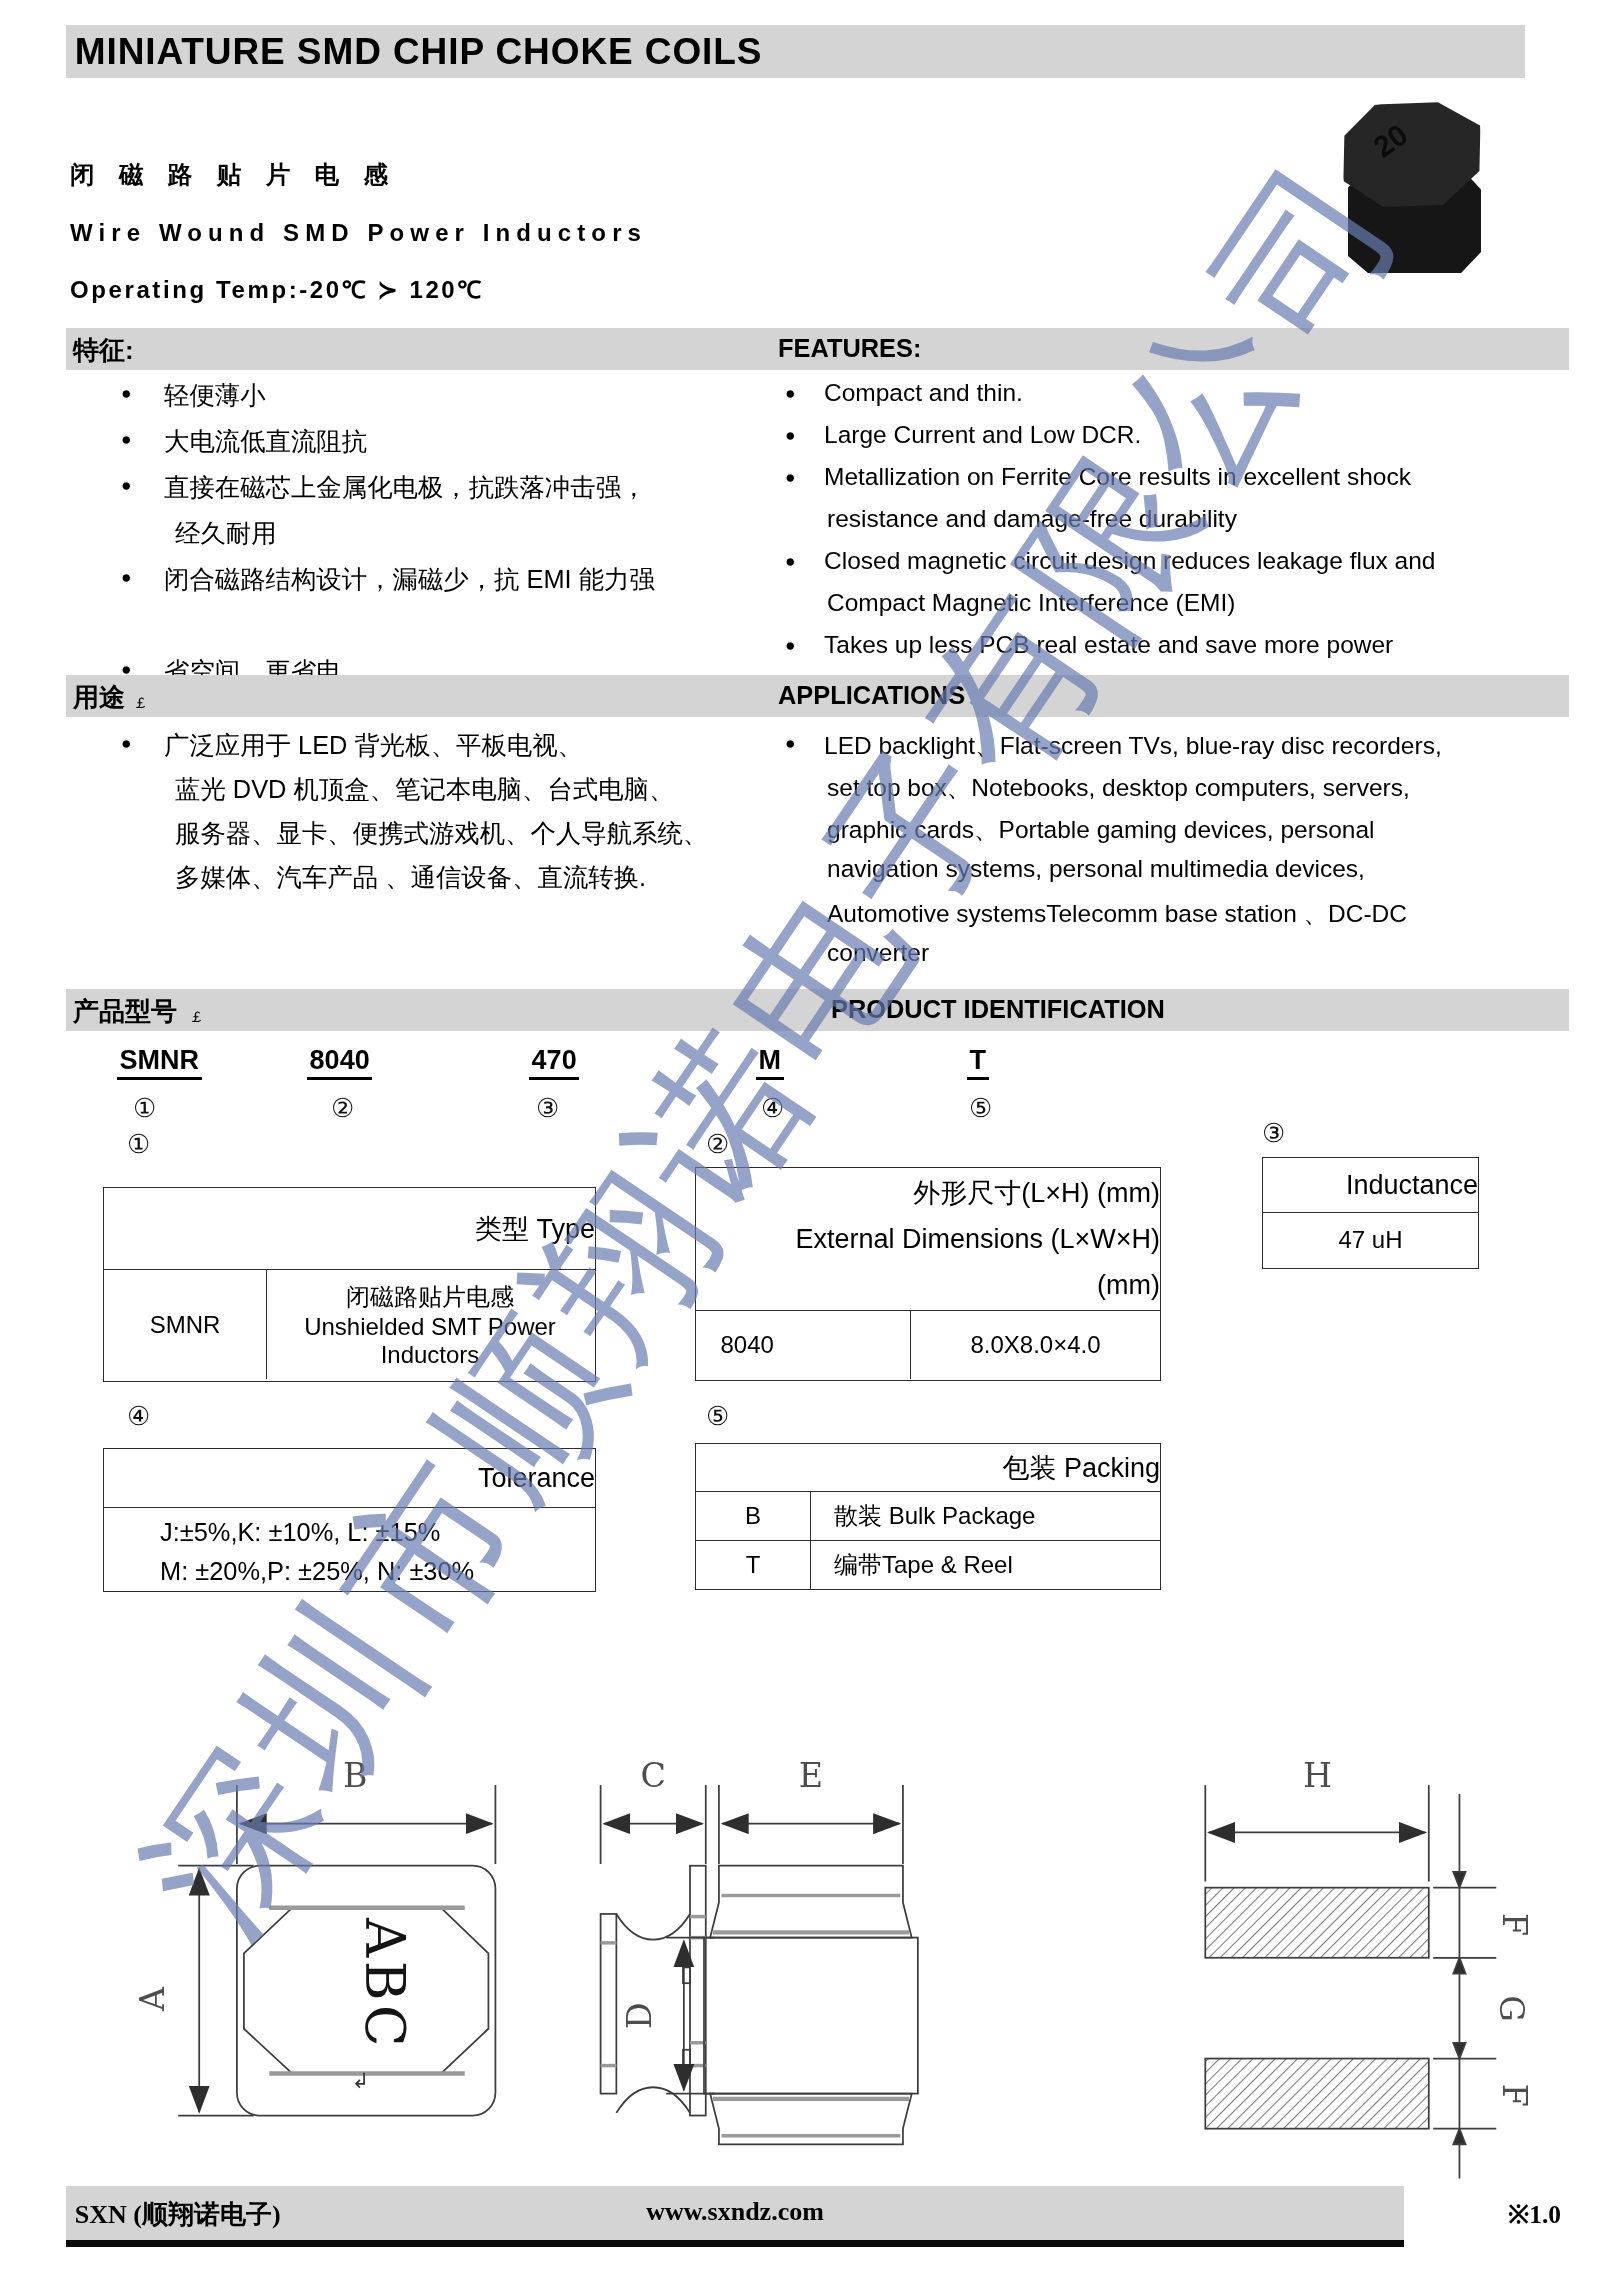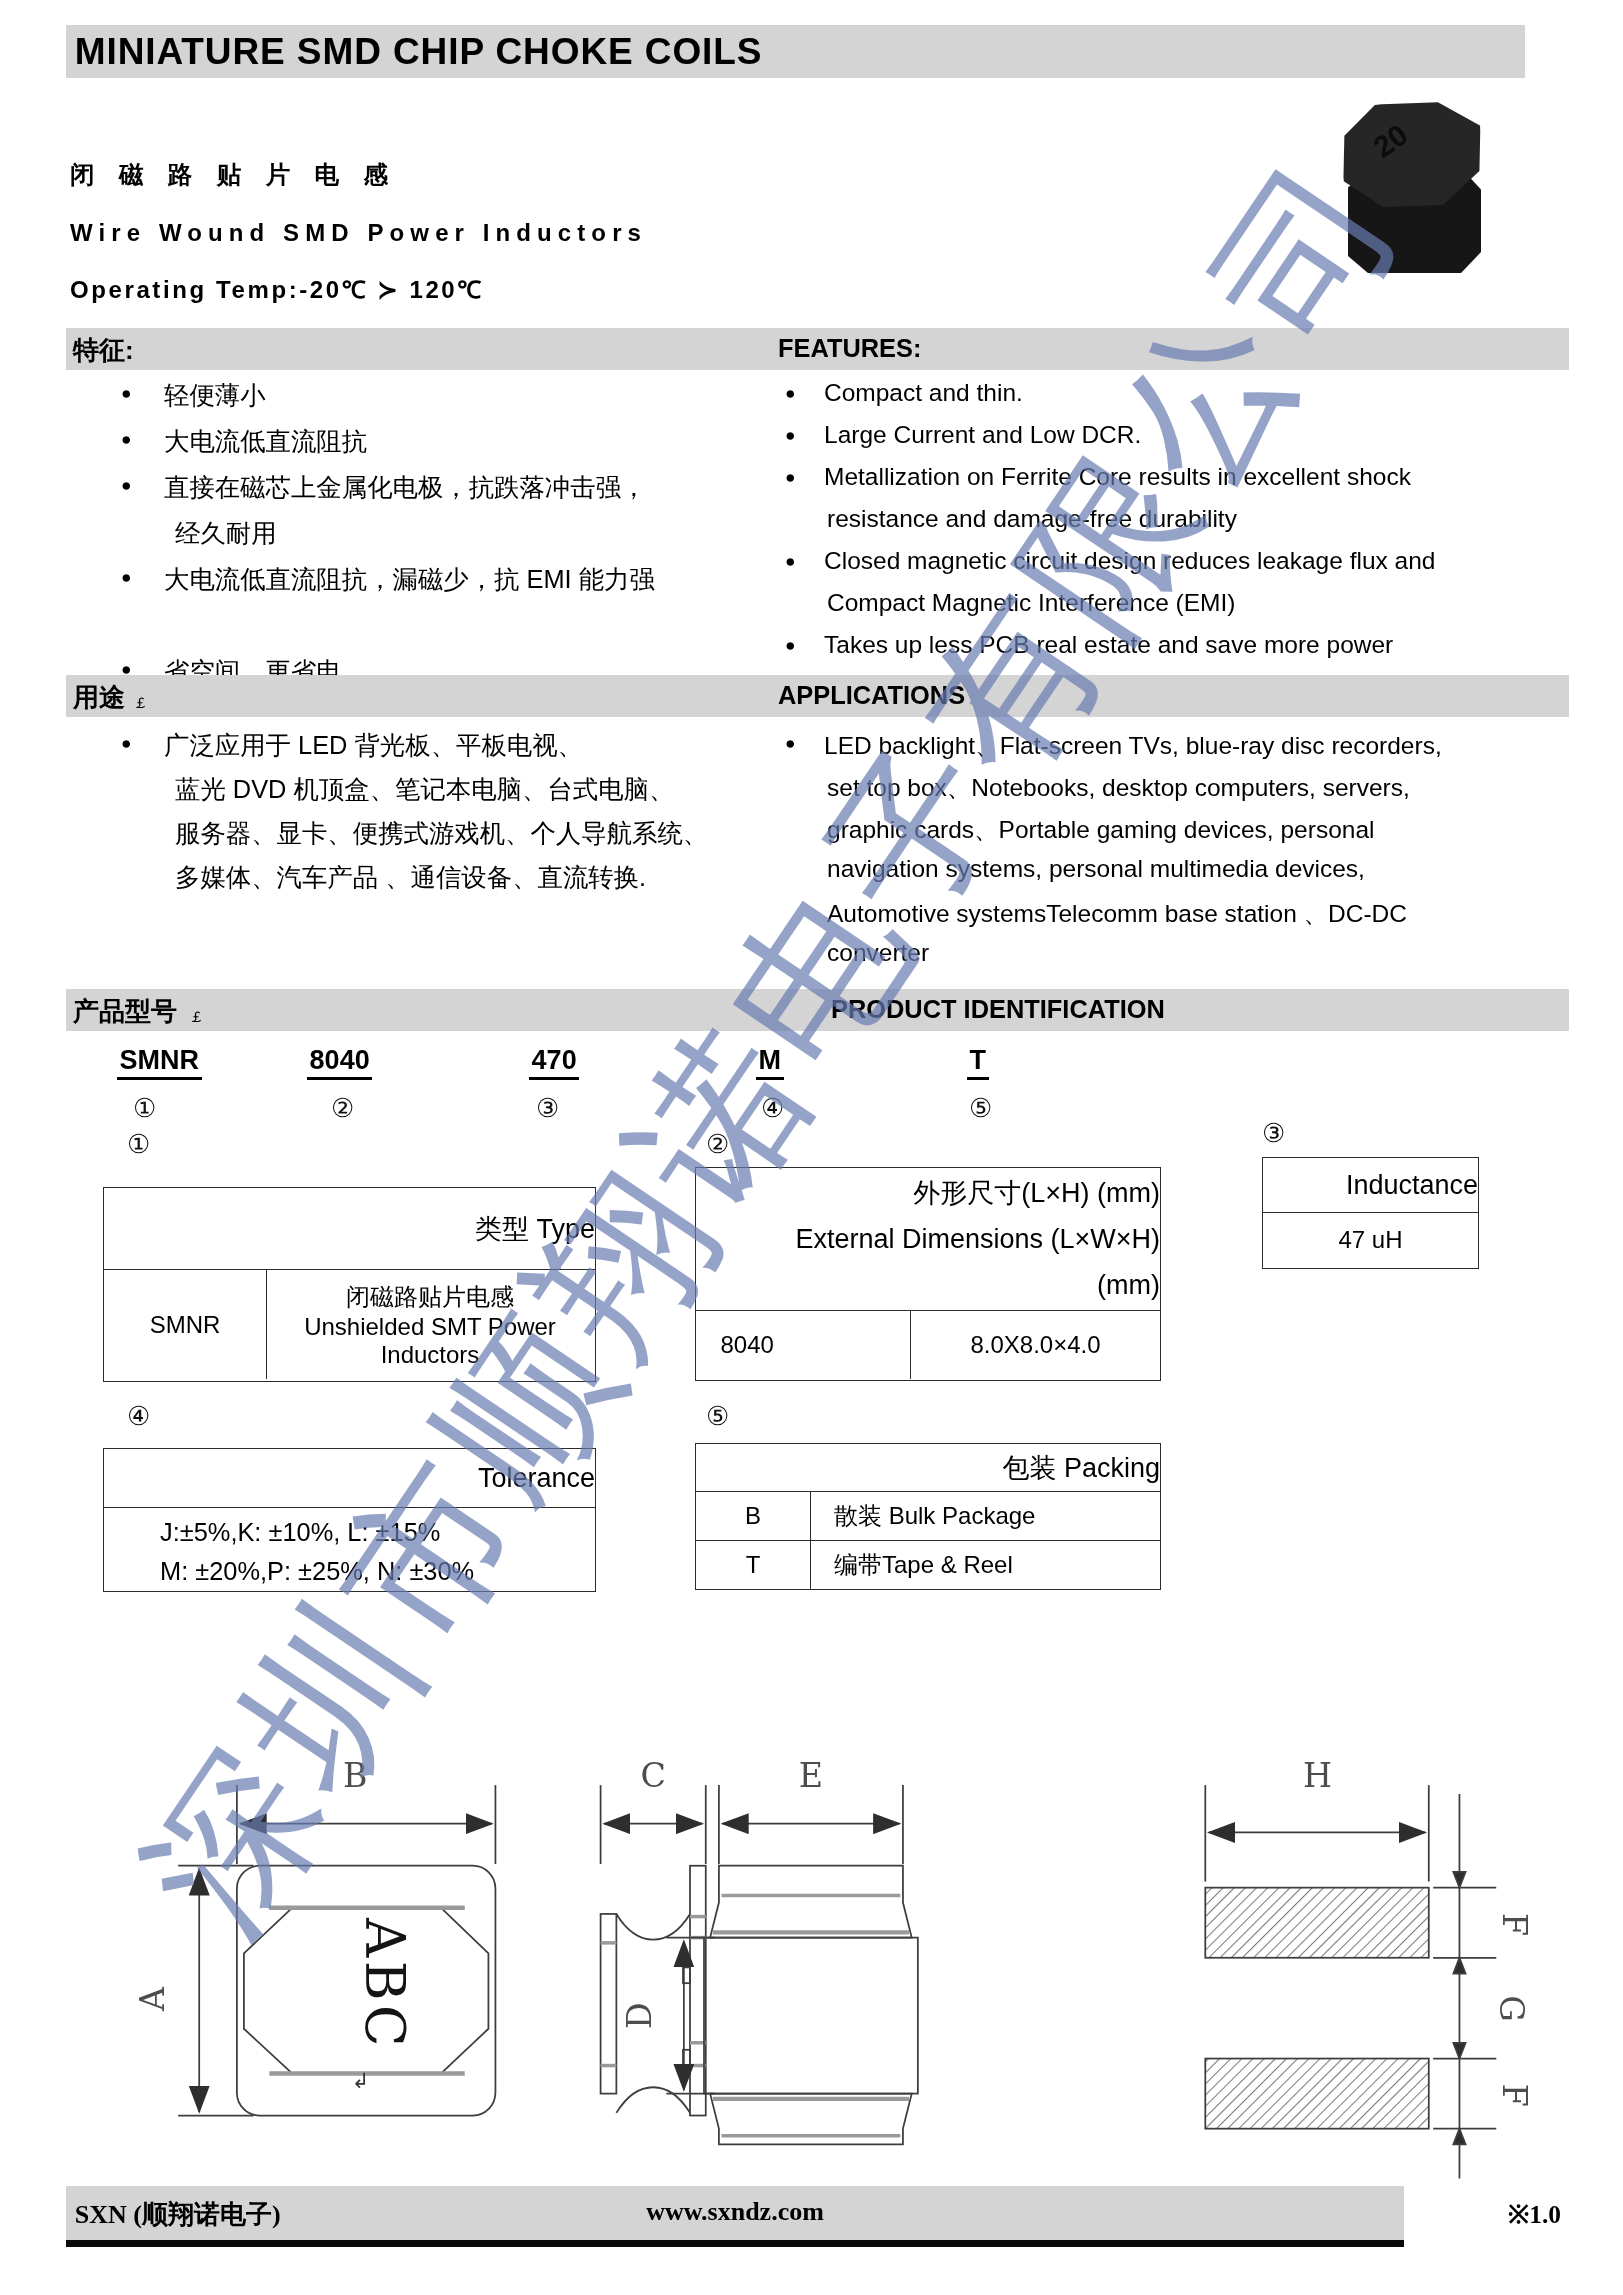--- a/index.html
+++ b/index.html
@@ -92,21 +92,21 @@
       </div>
     <div class="li">
         <span class="blt">●</span>
         <span>直接在磁芯上金属化电极，抗跌落冲击强，</span>
       </div>
     <div class="li cont">
         <span>经久耐用</span>
       </div>
     <div class="li">
         <span class="blt">●</span>
-        <span>大电流低直流阻抗，漏磁少，抗 EMI 能力强</span>
+        <span>闭合磁路结构设计，漏磁少，抗 EMI 能力强</span>
       </div>
     <div class="sp52"></div>
     <div class="li">
         <span class="blt">●</span>
         <span>省空间，更省电</span>
       </div>
   </div>
 
   <div class="col feat-en" style="left:785px;top:379px;width:745px;">
     <div class="li">

